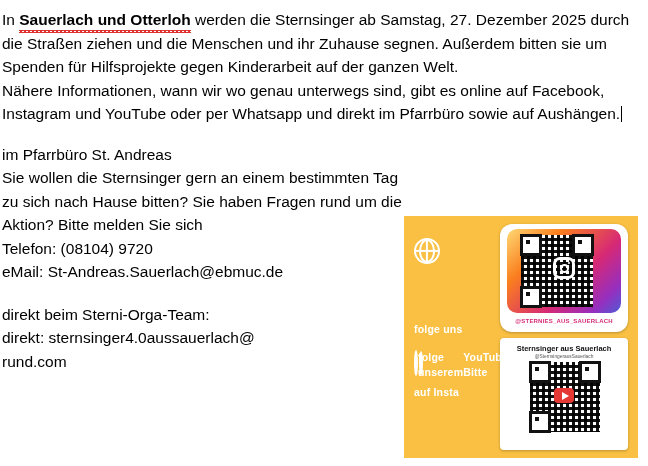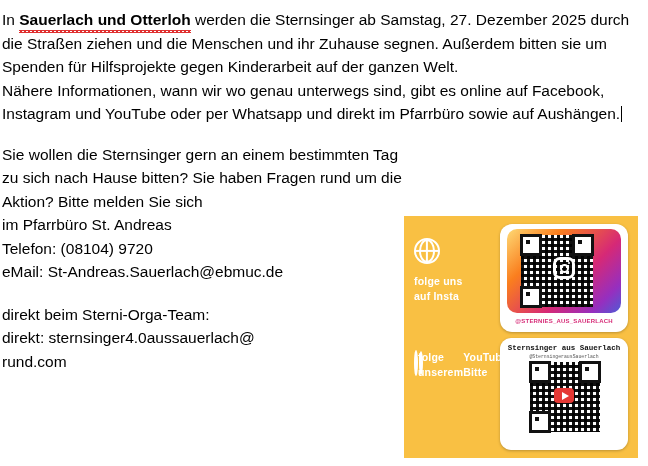--- a/index.html
+++ b/index.html
@@ -234,24 +234,23 @@
     letter-spacing: .2px;
   }
   
   .yt-card {
     position: absolute;
     left: 96px;
     top: 122px;
     width: 128px;
     height: 112px;
     background: #ffffff;
-    border-radius: 11px;
+    border-radius: 4px;
     box-shadow: 0 1px 3px rgba(0,0,0,.25);
     overflow: hidden;
-    font-family: Liberation Mono, monospace;
   }
   .yt-title {
     position: absolute;
     left: 0;
     right: 0;
     top: 6px;
     text-align: center;
     font-size: 7.5px;
     font-weight: bold;
     color: #111;
@@ -297,35 +296,35 @@
 <div class="page">
 
   <p class="para p1">
     <span>In </span><span class="bold sp">Sauerlach und Otterloh</span><span> werden die Sternsinger ab Samstag, 27. Dezember 2025 durch die Straßen ziehen und die Menschen und ihr Zuhause segnen. Außerdem bitten sie um Spenden für Hilfsprojekte gegen Kinderarbeit auf der ganzen Welt.</span>
   </p>
   <p class="para p1">
     <span>Nähere Informationen, wann wir wo genau unterwegs sind, gibt es online auf Facebook, Instagram und YouTube oder per Whatsapp und direkt im Pfarrbüro sowie auf Aushängen.</span><span class="caret"></span>
   </p>
 
   <div class="block2">
+    <p class="para">im Pfarrbüro St. Andreas</p>
     <p class="para">Sie wollen die Sternsinger gern an einem bestimmten Tag zu sich nach Hause bitten? Sie haben Fragen rund um die Aktion? Bitte melden Sie sich</p>
-    <p class="para">im Pfarrbüro St. Andreas</p>
     <p class="para">Telefon: (08104) 9720</p>
     <p class="para">eMail: St-Andreas.Sauerlach@ebmuc.de</p>
   </div>
 
   <div class="block3">
     <p class="para">direkt beim Sterni-Orga-Team:</p>
     <p class="para">direkt: sternsinger4.0aussauerlach@</p>
     <p class="para">rund.com</p>
   </div>
 
   <div class="poster">
 
-    <div class="poster-row poster-left" style="top:22px;left:0;flex-direction:column;">
+    <div class="poster-row poster-left" style="top:22px;left:0;flex-direction:column;gap:48px;">
       <div class="globe">
           <span class="globe-inner"></span>
         </div>
       <div class="ptext">folge uns</div>
       <div class="ptext">auf Insta</div>
     </div>
 
     <div class="insta-card">
       <div class="insta-inner">
         <div class="qr qr-insta">

